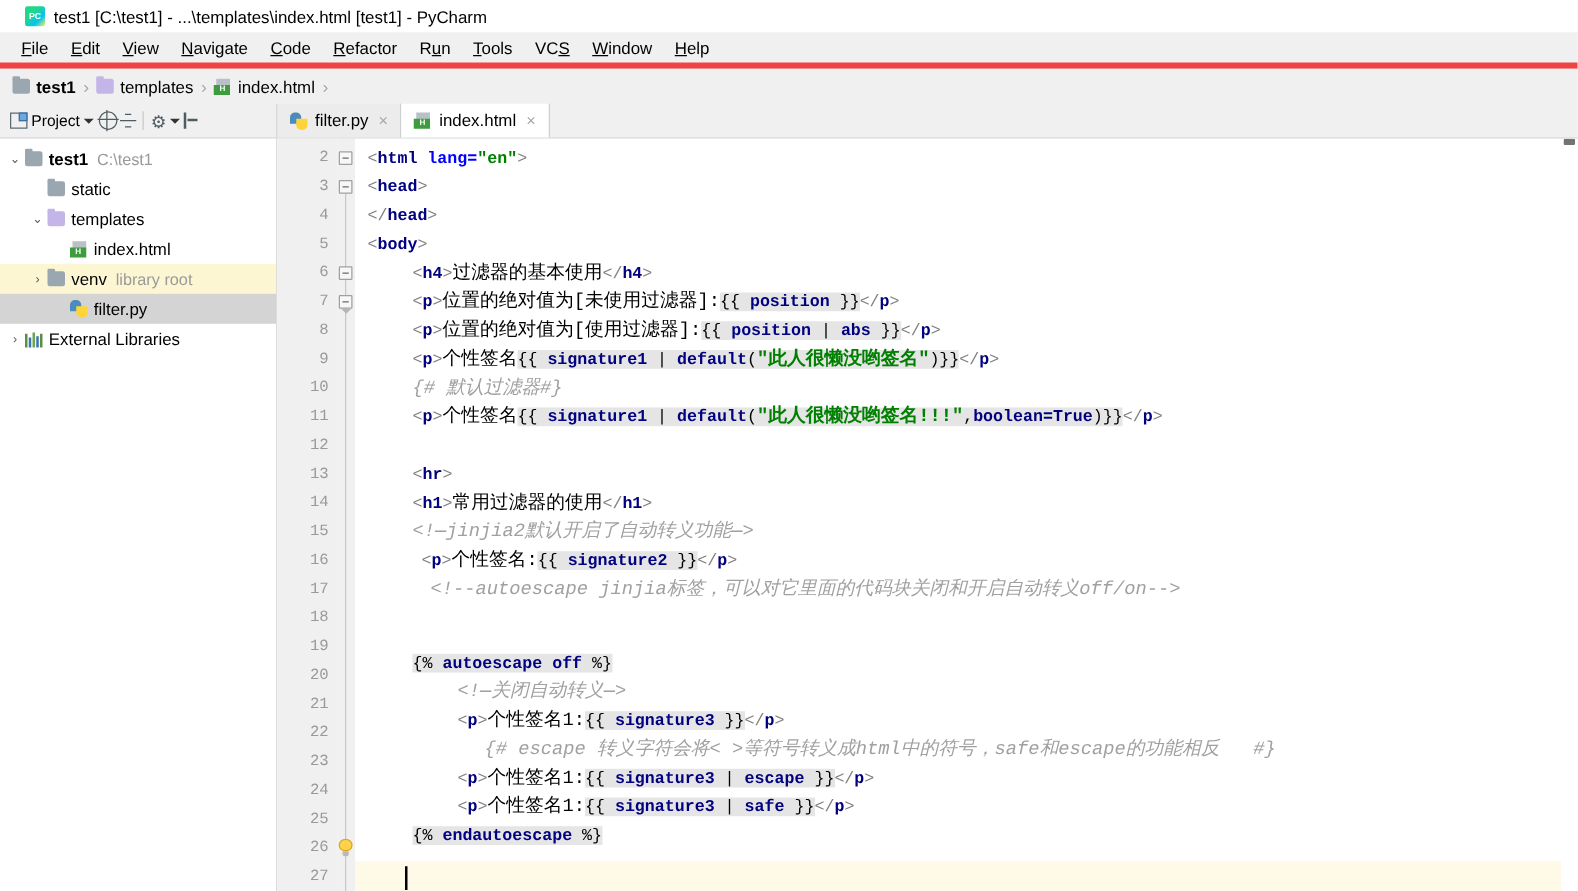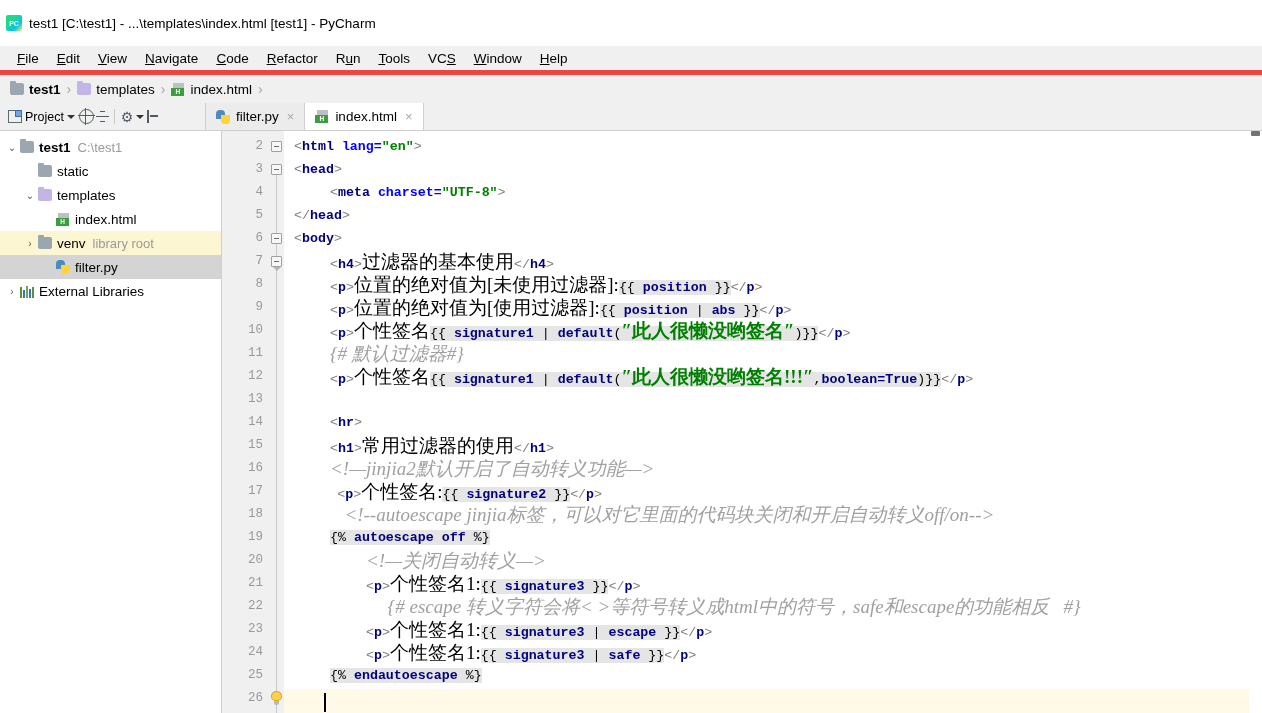--- a/index.html
+++ b/index.html
@@ -6,21 +6,21 @@
   body{
     width:1262px;height:713px;overflow:hidden;
     background:#ffffff;
     font-family:"Liberation Sans", sans-serif;
     font-size:13px;color:#000;
     -webkit-font-smoothing:antialiased;
   }
   .app{width:1262px;height:713px;position:relative;display:flex;flex-direction:column;background:#f0f0f0;}
 
   
-  .titlebar{height:46px;background:#ffffff;display:flex;align-items:center;padding-left:6px;flex:0 0 auto;}
+  .titlebar{height:26px;background:#ffffff;display:flex;align-items:center;padding-left:20px;flex:0 0 auto;}
   .pc-logo{width:16px;height:16px;margin-right:7px;position:relative;border-radius:2px;
            background:linear-gradient(135deg,#21d789 0%,#21d789 35%,#07c3f2 70%,#fcf84a 100%);
            display:flex;align-items:center;justify-content:center;}
   .pc-logo span{font-size:7px;color:#fff;font-weight:bold;line-height:1;font-family:"Liberation Sans",sans-serif;}
   .title-text{font-size:13.5px;color:#000;white-space:nowrap;}
 
   
   .menubar{height:24px;background:#f0f0f0;display:flex;align-items:center;padding-left:8px;flex:0 0 auto;
            border-bottom:5px solid #ef4444;}
   .menu-item{padding:2px 9px;font-size:13.5px;color:#000;white-space:nowrap;cursor:default;}
@@ -36,21 +36,21 @@
   .ico-folder:before{content:"";position:absolute;left:0;top:-2px;width:6px;height:3px;background:#9aa7b0;border-radius:1px 1px 0 0;}
   .ico-folder.purple{background:#c3b5e8;}
   .ico-folder.purple:before{background:#c3b5e8;}
   .ico-html{width:14px;height:13px;position:relative;display:inline-block;}
   .ico-html:before{content:"";position:absolute;left:2px;top:0;width:11px;height:6px;background:#b9c0c6;}
   .ico-html:after{content:"H";position:absolute;left:0;bottom:0;width:13px;height:8px;background:#3d9c3d;color:#fff;
                   font-size:6.5px;line-height:8px;text-align:center;font-family:"Liberation Sans",sans-serif;font-weight:bold;}
 
   
   .tabrow{height:27px;background:#f0f0f0;display:flex;align-items:stretch;flex:0 0 auto;border-bottom:1px solid #cfcfcf;}
-  .leftTools{width:206px;display:flex;align-items:center;gap:2px;padding-left:6px;box-sizing:border-box;border-right:1px solid #cfcfcf;}
+  .leftTools{width:222px;display:flex;align-items:center;gap:2px;padding-left:6px;box-sizing:border-box;border-right:1px solid #cfcfcf;}
   .tool{display:flex;align-items:center;gap:3px;padding:2px 2px;cursor:default;}
   .tool-label{font-size:12.5px;color:#000;}
   .ico-proj{width:14px;height:13px;border:1.4px solid #5c6b73;box-sizing:border-box;position:relative;}
   .ico-proj:after{content:"";position:absolute;right:-1px;top:-1px;width:7px;height:7px;background:#6fa8dc;border:1px solid #3b6ea5;box-sizing:border-box;}
   .caret{width:0;height:0;border-left:4px solid transparent;border-right:4px solid transparent;border-top:4px solid #333;}
   .ico-target{width:13px;height:13px;border:1.4px solid #4f5b62;border-radius:50%;position:relative;}
   .ico-target:before{content:"";position:absolute;left:5px;top:-2px;width:1.4px;height:17px;background:#4f5b62;}
   .ico-target:after{content:"";position:absolute;top:5px;left:-2px;height:1.4px;width:17px;background:#4f5b62;}
   .ico-collapse{width:13px;height:13px;position:relative;}
   .ico-collapse:before{content:"";position:absolute;left:0;top:6px;width:13px;height:1.4px;background:#4f5b62;}
@@ -104,21 +104,21 @@
   .codearea{flex:1;min-width:0;padding-top:4px;position:relative;overflow:hidden;background:#ffffff;}
   .cl{height:23px;line-height:23px;white-space:pre;font-family:"Liberation Mono",monospace;font-size:13.3px;color:#000;}
   .tag{color:#000080;font-weight:bold;}
   .brk{color:#808080;}
   .att{color:#0000ff;font-weight:bold;}
   .val{color:#008000;font-weight:bold;}
   .txt{color:#000000;}
   .cmt{color:#a0a0a0;font-style:italic;}
   .jj{color:#000080;font-weight:bold;}
   .jjbg{background:#e5e5e5;}
-  .zh{font-family:Liberation Serif, serif;font-size:19px;}
+  .zh{font-family:Liberation Mono, monospace;font-size:15px;}
   .caret-blink{position:absolute;left:40px;bottom:1px;width:2px;height:19px;background:#000;}
   .vscroll{width:13px;flex:0 0 13px;background:#ffffff;position:relative;}
   .vscroll .thumb{position:absolute;left:2px;top:0px;width:9px;height:5px;background:#737373;border-radius:1px;}
   .lastline{position:absolute;left:0;right:0;bottom:0;height:24px;background:#fffae8;}
 </style>
 </head>
 <body>
 
 <div class="app">
 
@@ -272,36 +272,35 @@
           <div class="foldbox" style="top: 102px;"></div>
           <div class="foldbox tri" style="top: 125px;"></div>
           <div class="bulb" style="top: 560px;">
             <span class="glass"></span>
             <span class="base"></span>
           </div>
         </div>
       <div class="codearea" id="code">
         <div class="cl" style="padding-left: 10px;"><span class="brk">&lt;</span><span class="tag">html</span> <span class="att">lang</span><span class="att">=</span><span class="val">″en″</span><span class="brk">&gt;</span></div>
           <div class="cl" style="padding-left: 10px;"><span class="brk">&lt;</span><span class="tag">head</span><span class="brk">&gt;</span></div>
-          <div class="cl" style="padding-left: 46px;"><span class="brk">&lt;</span><span class="tag">meta</span> <span class="att">charset</span><span class="att">=</span><span class="val">″UTF-8″</span><span class="brk">&gt;</span></div>
           <div class="cl" style="padding-left: 10px;"><span class="brk">&lt;/</span><span class="tag">head</span><span class="brk">&gt;</span></div>
           <div class="cl" style="padding-left: 10px;"><span class="brk">&lt;</span><span class="tag">body</span><span class="brk">&gt;</span></div>
           <div class="cl" style="padding-left: 46px;"><span class="brk">&lt;</span><span class="tag">h4</span><span class="brk">&gt;</span><span class="txt zh">过滤器的基本使用</span><span class="brk">&lt;/</span><span class="tag">h4</span><span class="brk">&gt;</span></div>
           <div class="cl" style="padding-left: 46px;"><span class="brk">&lt;</span><span class="tag">p</span><span class="brk">&gt;</span><span class="txt zh">位置的绝对值为[未使用过滤器]:</span><span class="jjbg">{{ <span class="jj">position</span> }}</span><span class="brk">&lt;/</span><span class="tag">p</span><span class="brk">&gt;</span></div>
           <div class="cl" style="padding-left: 46px;"><span class="brk">&lt;</span><span class="tag">p</span><span class="brk">&gt;</span><span class="txt zh">位置的绝对值为[使用过滤器]:</span><span class="jjbg">{{ <span class="jj">position</span> | <span class="jj">abs</span> }}</span><span class="brk">&lt;/</span><span class="tag">p</span><span class="brk">&gt;</span></div>
           <div class="cl" style="padding-left: 46px;"><span class="brk">&lt;</span><span class="tag">p</span><span class="brk">&gt;</span><span class="txt zh">个性签名</span><span class="jjbg">{{ <span class="jj">signature1</span> | <span class="jj">default</span>(<span class="val zh">″此人很懒没哟签名″</span>)}}</span><span class="brk">&lt;/</span><span class="tag">p</span><span class="brk">&gt;</span></div>
           <div class="cl" style="padding-left: 46px;"><span class="cmt zh">{# 默认过滤器#}</span></div>
           <div class="cl" style="padding-left: 46px;"><span class="brk">&lt;</span><span class="tag">p</span><span class="brk">&gt;</span><span class="txt zh">个性签名</span><span class="jjbg">{{ <span class="jj">signature1</span> | <span class="jj">default</span>(<span class="val zh">″此人很懒没哟签名!!!″</span>,<span class="jj">boolean=True</span>)}}</span><span class="brk">&lt;/</span><span class="tag">p</span><span class="brk">&gt;</span></div>
           <div class="cl" style="padding-left: 10px;">&nbsp;</div>
           <div class="cl" style="padding-left: 46px;"><span class="brk">&lt;</span><span class="tag">hr</span><span class="brk">&gt;</span></div>
           <div class="cl" style="padding-left: 46px;"><span class="brk">&lt;</span><span class="tag">h1</span><span class="brk">&gt;</span><span class="txt zh">常用过滤器的使用</span><span class="brk">&lt;/</span><span class="tag">h1</span><span class="brk">&gt;</span></div>
           <div class="cl" style="padding-left: 46px;"><span class="cmt zh">&lt;!—jinjia2默认开启了自动转义功能—&gt;</span></div>
           <div class="cl" style="padding-left: 53.2px;"><span class="brk">&lt;</span><span class="tag">p</span><span class="brk">&gt;</span><span class="txt zh">个性签名:</span><span class="jjbg">{{ <span class="jj">signature2</span> }}</span><span class="brk">&lt;/</span><span class="tag">p</span><span class="brk">&gt;</span></div>
           <div class="cl" style="padding-left: 60.4px;"><span class="cmt zh">&lt;!--autoescape jinjia标签，可以对它里面的代码块关闭和开启自动转义off/on--&gt;</span></div>
-          <div class="cl" style="padding-left: 46px;"><span class="jjbg">{% <span class="jj">autoescape off</span> %}</span></div>
+          <div class="cl" style="padding-left: 46px; margin-top: 36px;"><span class="jjbg">{% <span class="jj">autoescape off</span> %}</span></div>
           <div class="cl" style="padding-left: 82px;"><span class="cmt zh">&lt;!—关闭自动转义—&gt;</span></div>
           <div class="cl" style="padding-left: 82px;"><span class="brk">&lt;</span><span class="tag">p</span><span class="brk">&gt;</span><span class="txt zh">个性签名1:</span><span class="jjbg">{{ <span class="jj">signature3</span> }}</span><span class="brk">&lt;/</span><span class="tag">p</span><span class="brk">&gt;</span></div>
           <div class="cl" style="padding-left: 103.6px;"><span class="cmt zh">{# escape 转义字符会将&lt; &gt;等符号转义成html中的符号，safe和escape的功能相反   #}</span></div>
           <div class="cl" style="padding-left: 82px;"><span class="brk">&lt;</span><span class="tag">p</span><span class="brk">&gt;</span><span class="txt zh">个性签名1:</span><span class="jjbg">{{ <span class="jj">signature3</span> | <span class="jj">escape</span> }}</span><span class="brk">&lt;/</span><span class="tag">p</span><span class="brk">&gt;</span></div>
           <div class="cl" style="padding-left: 82px;"><span class="brk">&lt;</span><span class="tag">p</span><span class="brk">&gt;</span><span class="txt zh">个性签名1:</span><span class="jjbg">{{ <span class="jj">signature3</span> | <span class="jj">safe</span> }}</span><span class="brk">&lt;/</span><span class="tag">p</span><span class="brk">&gt;</span></div>
           <div class="cl" style="padding-left: 46px;"><span class="jjbg">{% <span class="jj">endautoescape</span> %}</span></div>
           <div class="cl" style="padding-left: 10px;">&nbsp;</div>
           <div class="lastline"></div>
         <div class="caret-blink"></div>
       </div>

